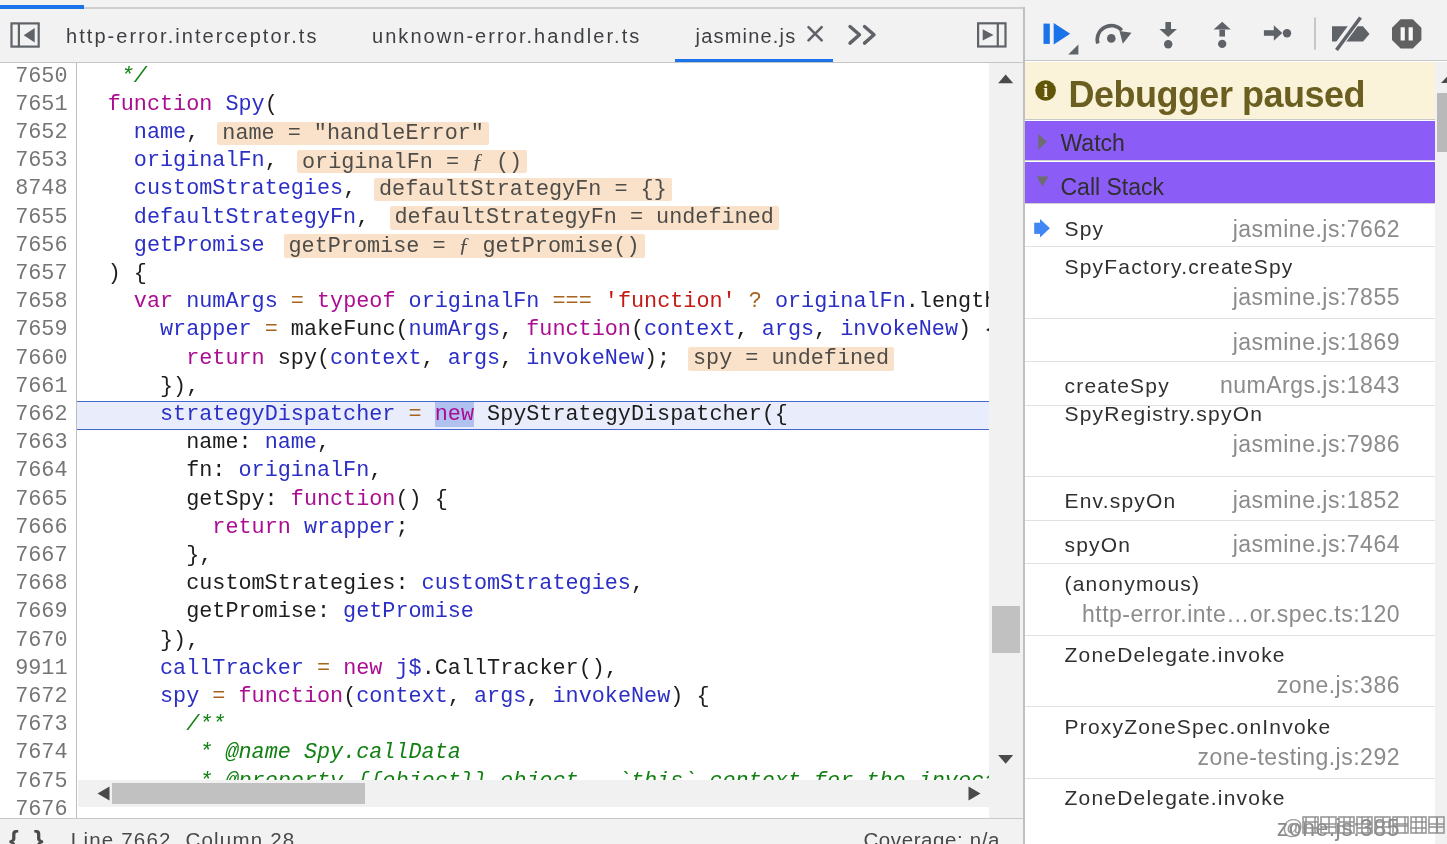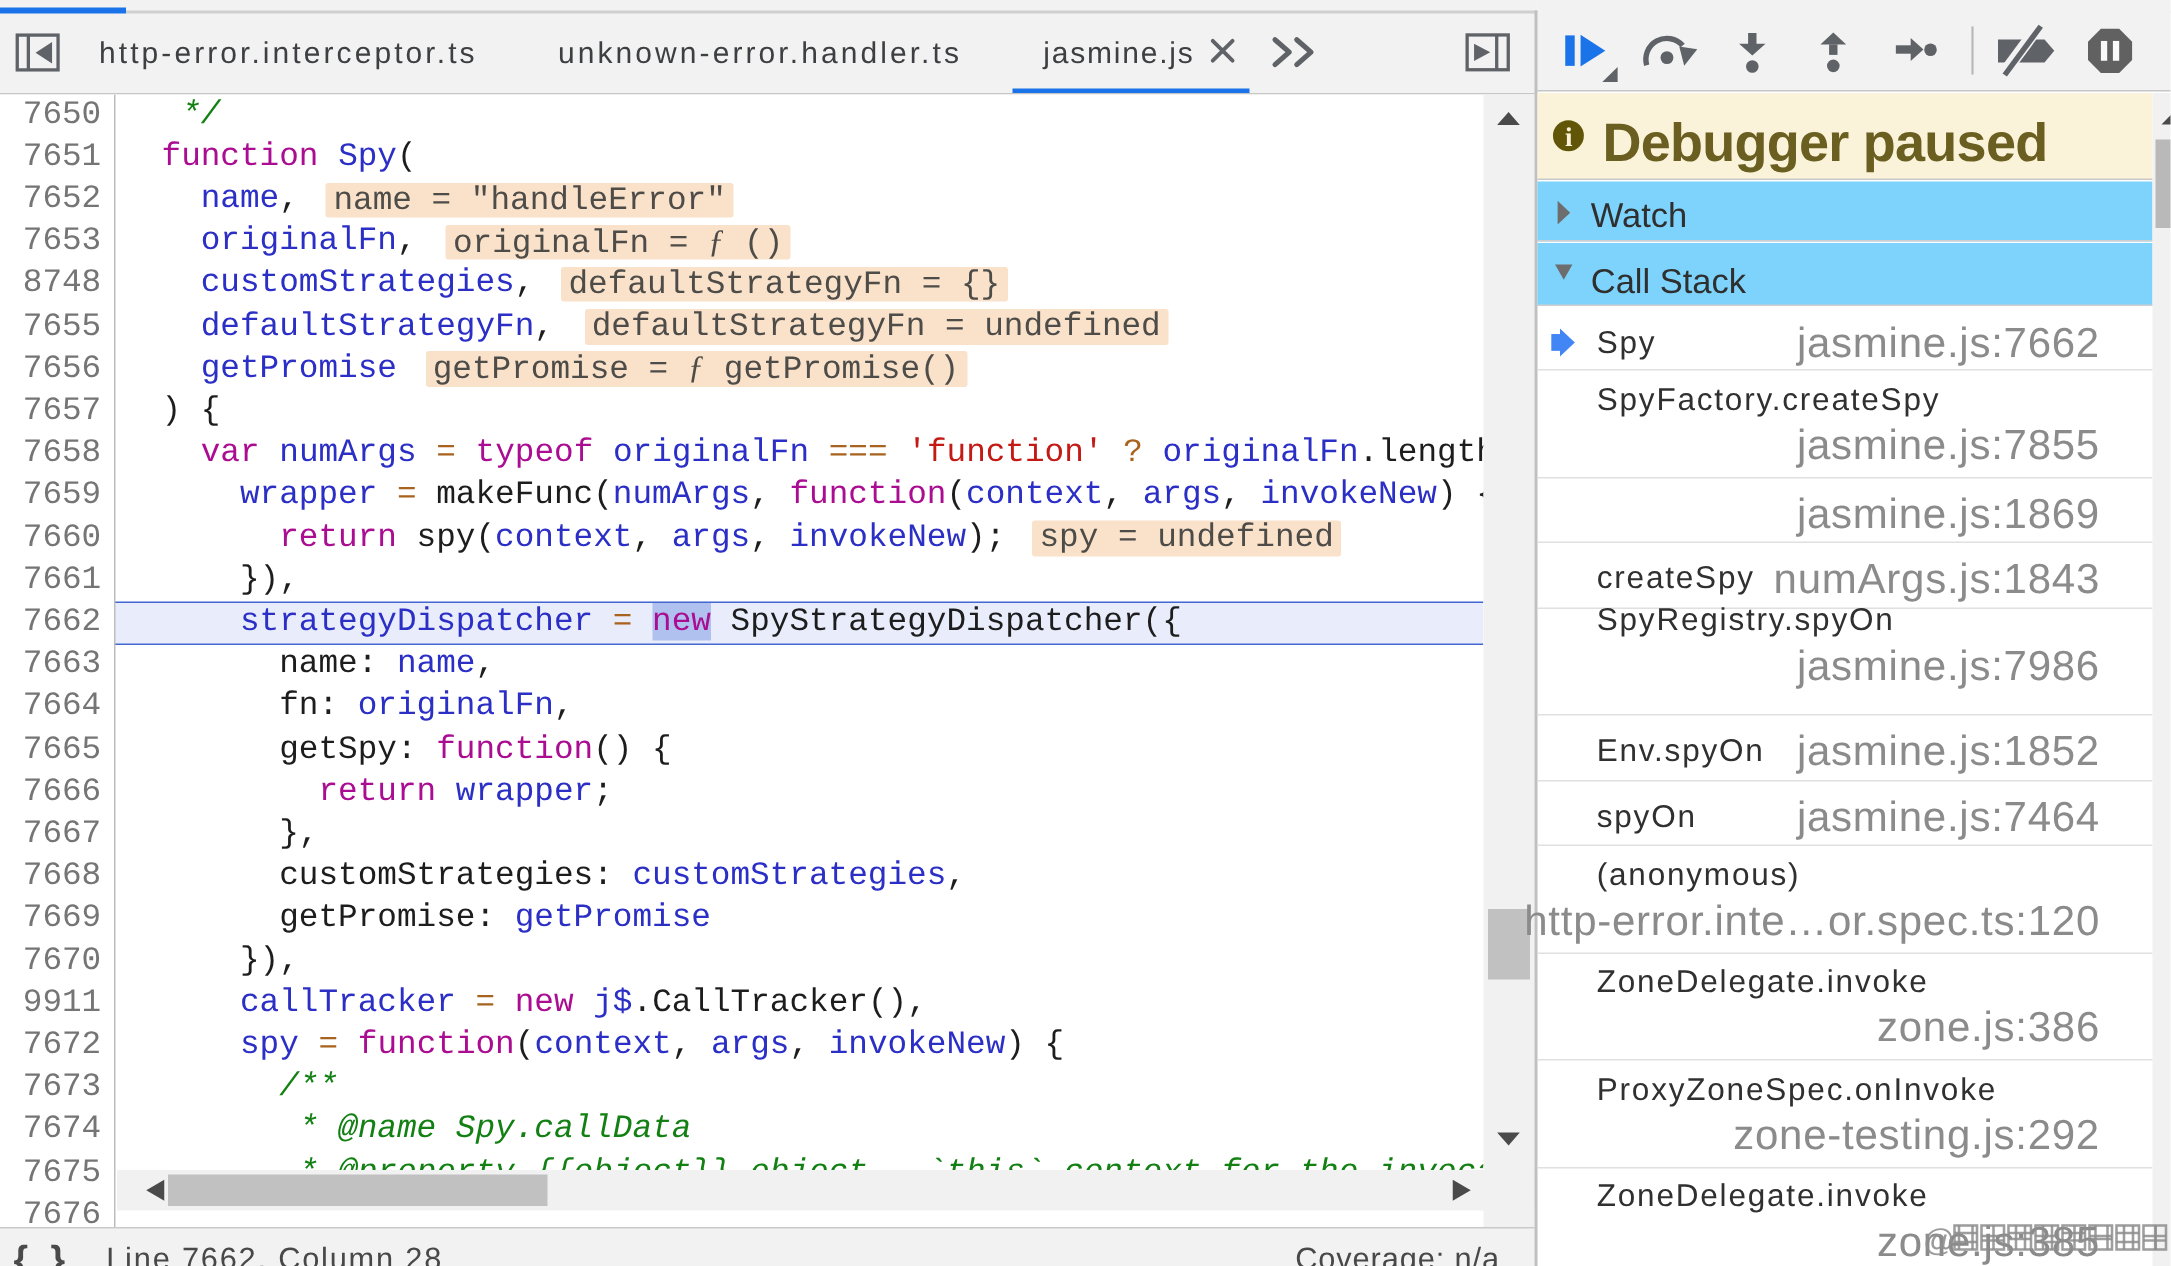--- a/index.html
+++ b/index.html
@@ -43,30 +43,30 @@
 #lineinfo { position:absolute; left:70.8px; top:828px; font-size:20.5px; letter-spacing:1.2px; color:#484848; }
 #coverage { position:absolute; right:447px; top:828px; font-size:20.5px; letter-spacing:0.6px; color:#484848; }
 
 #divider { position:absolute; left:1023px; top:7px; width:1.7px; height:837px; background:#c0c0c0; }
 #rpane { position:absolute; left:1024.7px; top:0; width:422.3px; height:844px; background:#fff; }
 #rtoolbar { position:absolute; left:1024.7px; top:0; width:422.3px; height:60.1px; background:#f2f2f2; }
 #banner { position:absolute; left:1024.7px; top:61.5px; width:410px; height:58px; background:#faf3d9;
   border-bottom:1.2px solid #c9c9c9; }
 #bannertext { position:absolute; left:1068.4px; top:61.5px; height:58px; line-height:65.8px;
   font-size:36px; font-weight:bold; color:#6a5e20; letter-spacing:-0.5px; }
-.sechdr { position:absolute; left:1024.7px; width:410px; background:#7dd3fc; color:#2f2f2f;
+.sechdr { position:absolute; left:1024.7px; width:410px; background:#8b5cf6; color:#2f2f2f;
   font-size:23px; }
 #watchhdr { top:120.7px; height:40.2px; border-bottom:1.2px solid #cfcfcf; }
 #callhdr  { top:162.1px; height:42.3px; border-bottom:1.2px solid #cfcfcf; }
 .sechdr span { position:absolute; left:35.8px; }
 #watchhdr span { top:2.5px; line-height:40.2px; }
 #callhdr span  { top:3.5px; line-height:42.3px; }
 .fr { position:absolute; left:1024.7px; width:410px; }
 .fn { position:absolute; left:39.8px; font-size:21px; letter-spacing:1.2px; color:#303030; white-space:pre; margin-top:3px; }
-.fl { position:absolute; right:34.7px; font-size:28px; letter-spacing:0.5px; color:#8b8b8b; white-space:pre; margin-top:3px; }
+.fl { position:absolute; right:34.7px; font-size:23px; letter-spacing:0.5px; color:#8b8b8b; white-space:pre; margin-top:3px; }
 .rowline { position:absolute; left:1024.7px; width:410px; height:1.1px; background:#e0e0e0; }
 #rsb { position:absolute; left:1434.7px; top:61.5px; width:12.3px; height:782.5px; background:#f1f1f1; }
 #rthumb { position:absolute; left:1436.6px; top:92.5px; width:10.4px; height:59.3px; background:#b9b9b9; }
 .ov { position:absolute; left:0; top:0; }
 .wm { position:absolute; left:1282px; top:811px; }
 </style></head>
 <body>
 <div id="tabbar"></div>
 <div id="topline"></div>
 <div id="topblue"></div>

